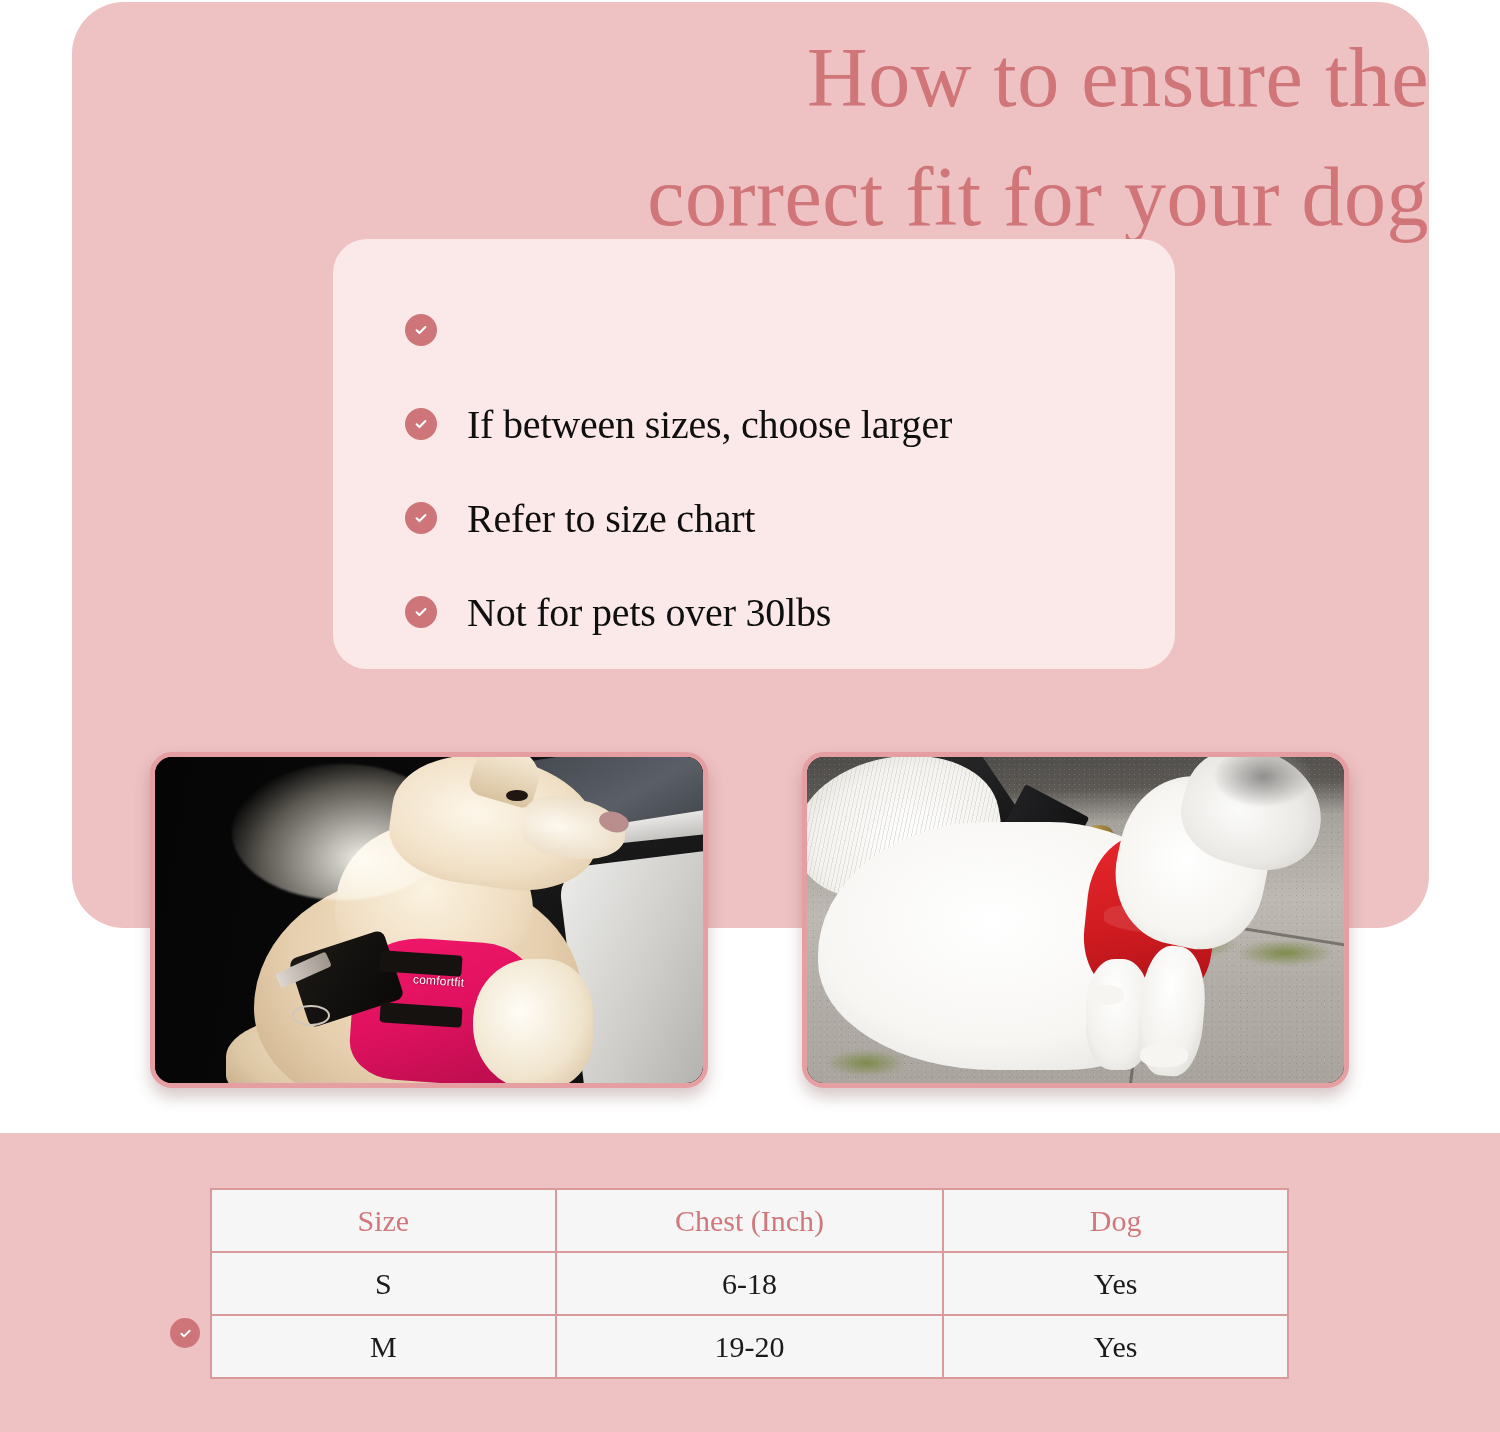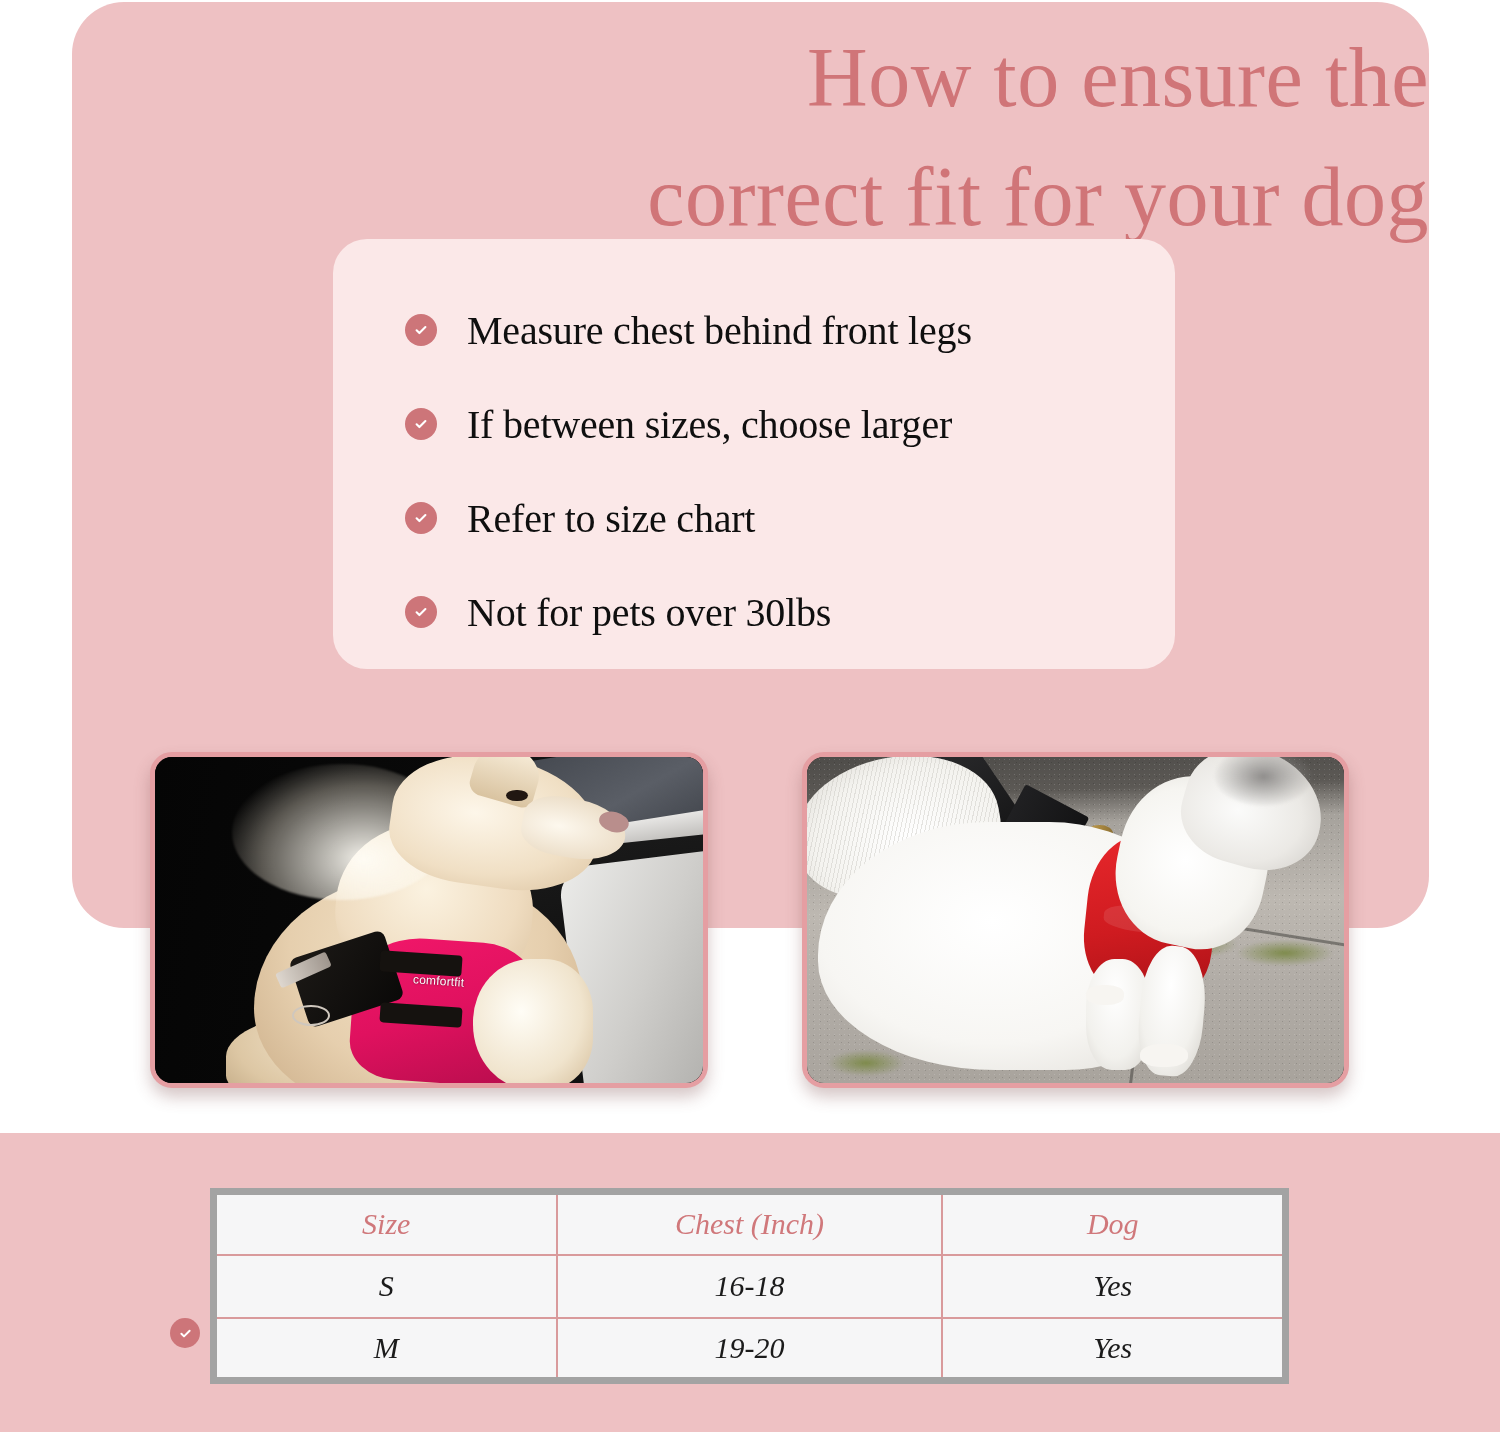--- a/index.html
+++ b/index.html
@@ -342,23 +342,22 @@
 
   .size-table-wrap {
     position: absolute;
     left: 210px; top: 1188px;
     width: 1079px;
   }
   table.size-table {
     width: 100%;
     border-collapse: collapse;
     table-layout: fixed;
-    border: 7px solid #a3a3a3;
+    border: 2px solid #a3a3a3;
     background: #c4b5fd;
-    font-style: italic;
   }
   table.size-table td {
     border: 2px solid #d99a9c;
     background: #f6f6f7;
     text-align: center;
     font-family: "Liberation Serif", serif;
     height: 63px;
     vertical-align: middle;
   }
   table.size-table thead td {
@@ -395,21 +394,20 @@
 correct fit for your dog</div>
 
   <div class="bullet-card">
 
     <div class="bullet-row">
       <span class="check-circle">
         <svg width="16" height="16" viewBox="0 0 16 16" aria-hidden="true">
           <path d="M3.6 8.3 L6.4 11.1 L12.4 5.1" fill="none" stroke="#ffffff" stroke-width="2.1" stroke-linecap="round" stroke-linejoin="round"></path>
         </svg>
       </span>
-      <span class="bullet-text">Measure chest behind front legs</span>
     </div>
 
     <div class="bullet-row">
       <span class="check-circle">
         <svg width="16" height="16" viewBox="0 0 16 16" aria-hidden="true">
           <path d="M3.6 8.3 L6.4 11.1 L12.4 5.1" fill="none" stroke="#ffffff" stroke-width="2.1" stroke-linecap="round" stroke-linejoin="round"></path>
         </svg>
       </span>
       <span class="bullet-text">If between sizes, choose larger</span>
     </div>
@@ -506,21 +504,21 @@
       <thead>
         <tr>
           <td>Size</td>
           <td>Chest (Inch)</td>
           <td>Dog</td>
         </tr>
       </thead>
       <tbody>
         <tr>
           <td>S</td>
-          <td>16-18</td>
+          <td>6-18</td>
           <td>Yes</td>
         </tr>
         <tr>
           <td>M</td>
           <td>19-20</td>
           <td>Yes</td>
         </tr>
       </tbody>
     </table>
   </div>

